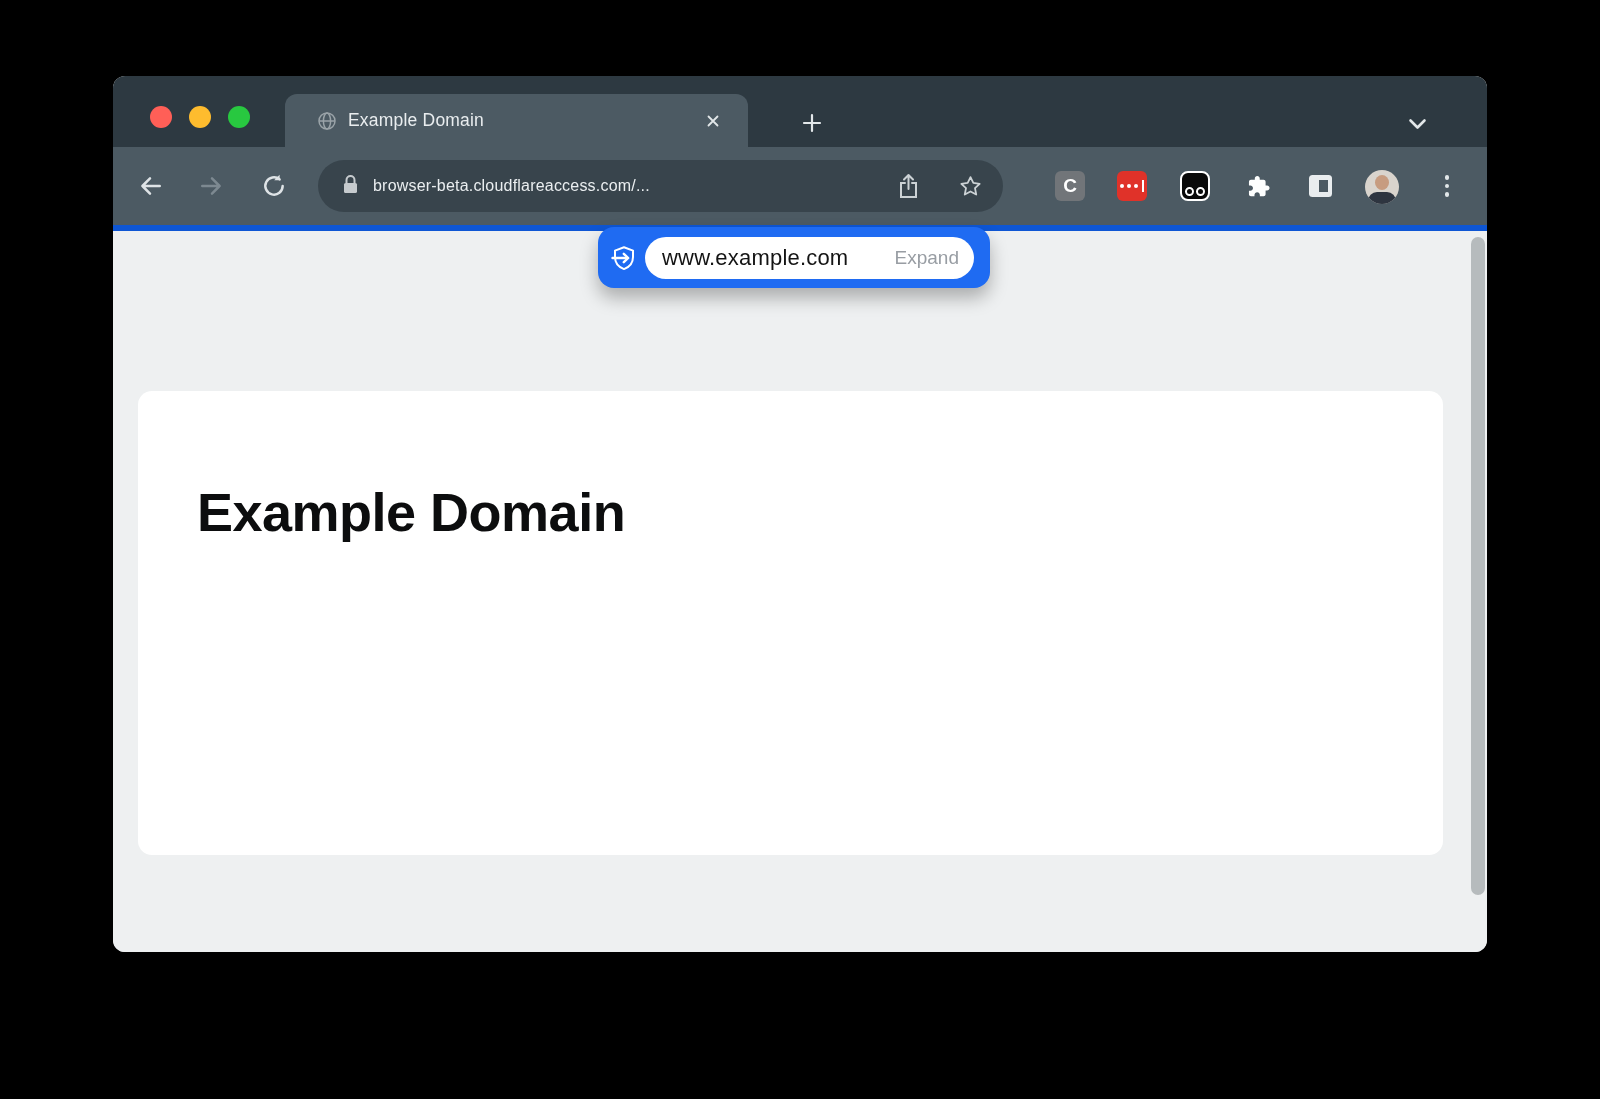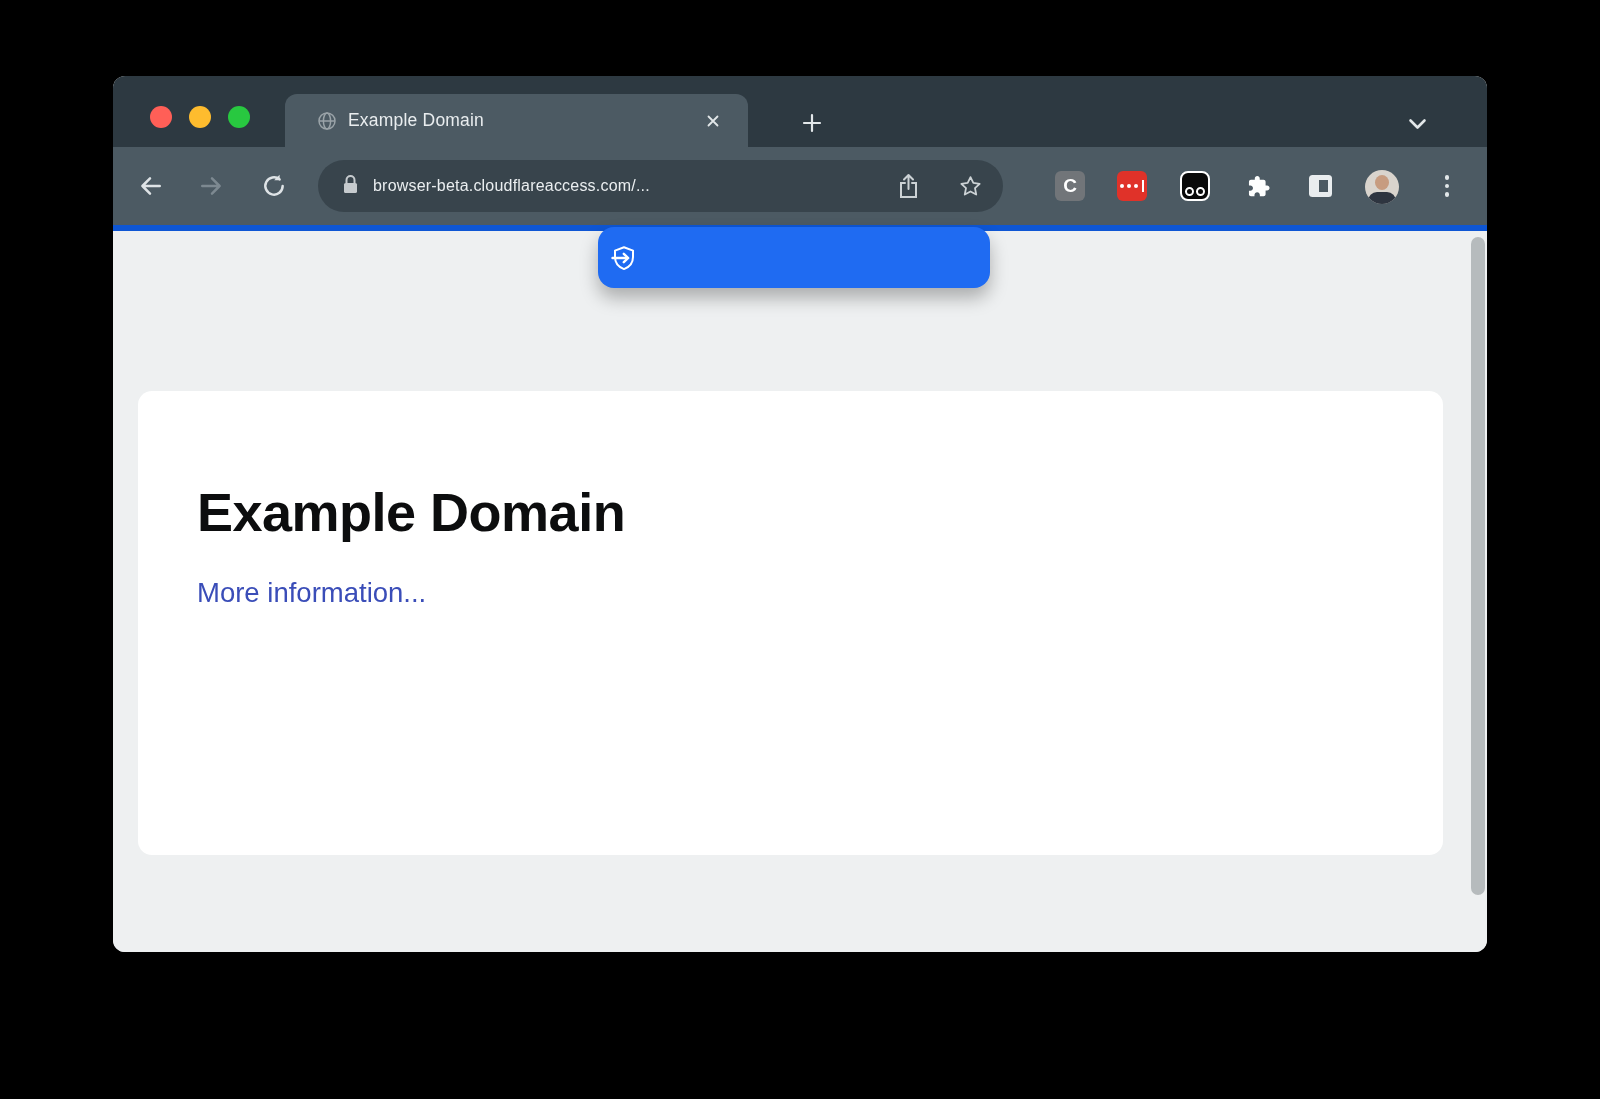--- a/index.html
+++ b/index.html
@@ -227,23 +227,26 @@
   <div class="content">
 
     <div class="iso-pill">
       <span class="iso-shield">
         <svg width="28" height="28" viewBox="0 0 28 28">
           <path d="M14 3.2l9 3.4V13c0 5.8-3.9 10.2-9 12.1C8.9 23.2 5 18.8 5 13V6.6z" fill="none" stroke="#fff" stroke-width="2" stroke-linejoin="round"></path>
           <path d="M2.5 14h15" stroke="#fff" stroke-width="2.4" stroke-linecap="round"></path>
           <path d="M13.8 9.8L18.2 14l-4.4 4.2" fill="none" stroke="#fff" stroke-width="2.4" stroke-linecap="round" stroke-linejoin="round"></path>
         </svg>
       </span>
+      <span class="iso-field">
+        <span class="iso-domain">www.example.com</span>
+        <span class="iso-expand">Expand</span>
+      </span>
     </div>
 
     <div class="card">
       <h1>Example Domain</h1>
-      <a class="more-link">More information...</a>
     </div>
 
     <div class="scroll-thumb"></div>
   </div>
 
 </div>
 
 </body></html>

